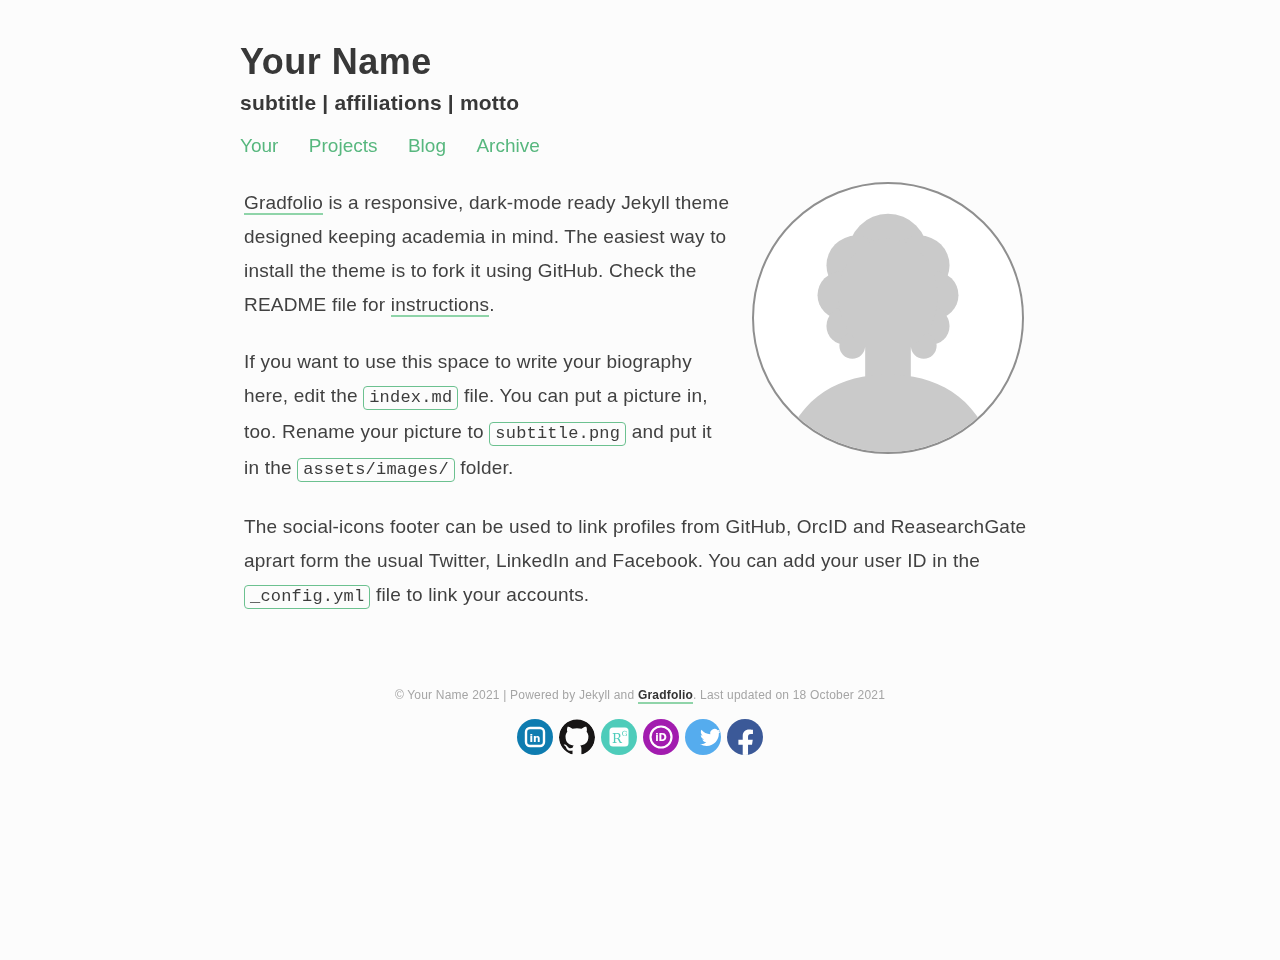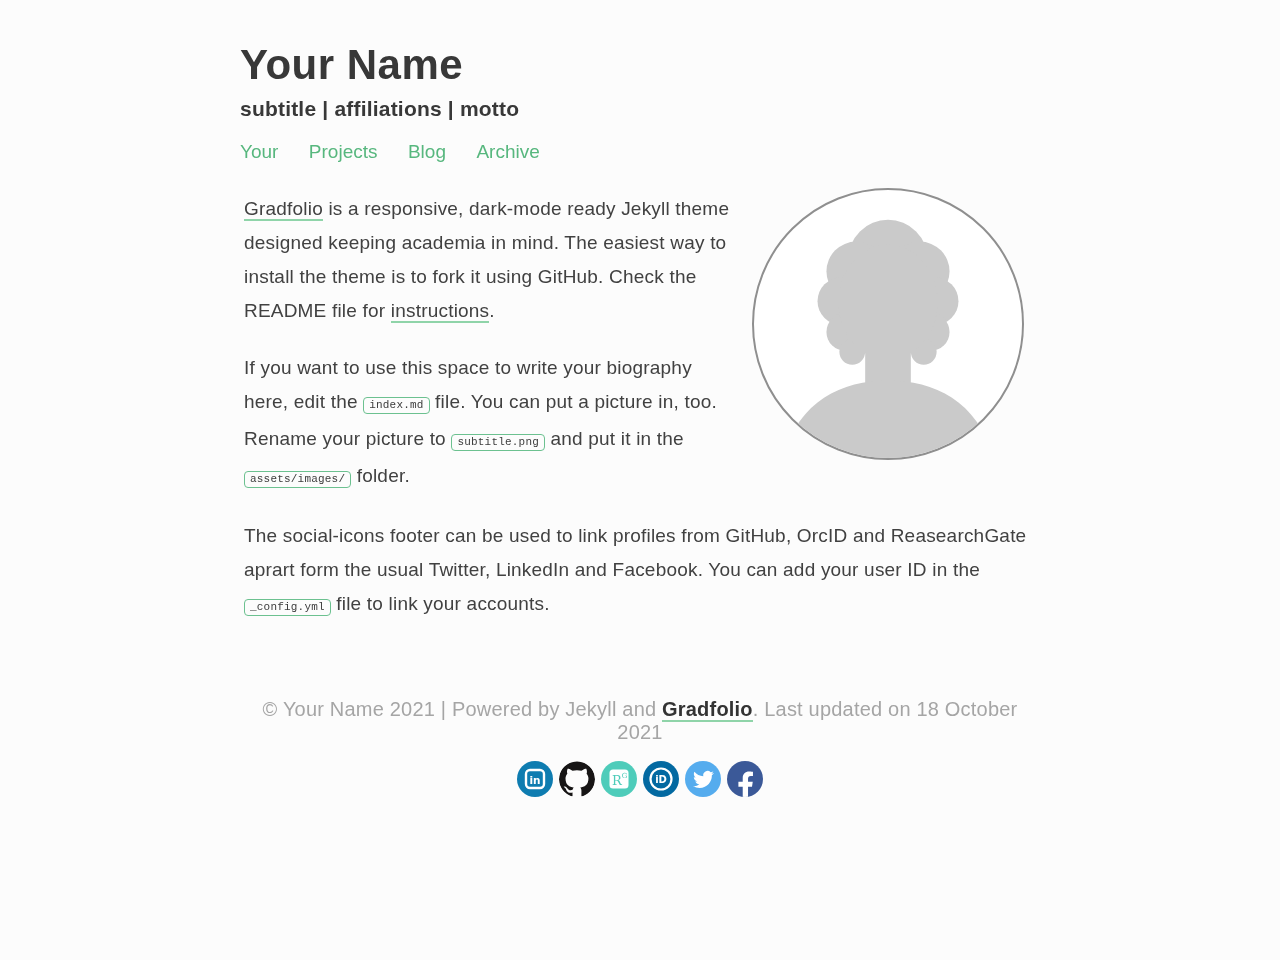--- a/index.html
+++ b/index.html
@@ -10,53 +10,53 @@
   *{box-sizing:border-box;}
   html,body{margin:0;padding:0;}
   body{
     width:1280px;height:960px;background:var(--bg);
     font-family:"Liberation Sans","DejaVu Sans",sans-serif;
     color:var(--text);-webkit-font-smoothing:antialiased;
   }
   .container{width:800px;margin:0 auto;padding-top:44px;}
 
   
-  h1.site-title{margin:0;font-size:42px;line-height:1.0;font-weight:700;color:var(--heading);letter-spacing:.5px;}
+  h1.site-title{margin:0;font-size:36px;line-height:1.0;font-weight:700;color:var(--heading);letter-spacing:.5px;}
   .site-subtitle{margin:11px 0 16px;font-size:21px;line-height:1.1;font-weight:700;color:var(--heading);letter-spacing:.2px;}
   nav.site-nav{margin-top:21px;}
   nav.site-nav a{color:var(--accent);text-decoration:none;font-size:19px;margin-right:26px;cursor:pointer;}
 
   
   main{margin-top:29px;}
   .avatar-wrap{
     float:right;width:272px;height:272px;margin:-4px 16px 18px 22px;
     border:2px solid var(--avatar-ring);border-radius:50%;
     background:var(--paper);overflow:hidden;
   }
   .avatar-wrap svg{display:block;width:100%;height:100%;}
   p.body-par{margin:0 4px 23px;font-size:19px;line-height:34px;letter-spacing:.2px;}
   a.inline-link{
     color:inherit;text-decoration:none;cursor:pointer;
     border-bottom:2px solid var(--accent-light);
   }
   code.inline-code{
     font-family:"Liberation Mono","DejaVu Sans Mono",monospace;
-    font-size:11px;color:#3c3c3c;background:var(--bg);
+    font-size:17px;color:#3c3c3c;background:var(--bg);
     border:1px solid var(--code-border);border-radius:4px;
     padding:1px 5px 2px;white-space:nowrap;
   }
 
   
   footer{clear:both;padding-top:51px;text-align:center;}
-  .footer-credit{color:var(--muted);font-size:20px;letter-spacing:.2px;}
+  .footer-credit{color:var(--muted);font-size:12px;letter-spacing:.2px;}
   .footer-credit .inline-link{color:#333333;font-weight:600;}
   .social-row{margin-top:17px;display:flex;justify-content:center;gap:6px;}
   .badge{
     width:36px;height:36px;border-radius:50%;position:relative;overflow:hidden;
-    display:flex;align-items:center;justify-content:center;cursor:pointer;flex:0 0 auto;
+    display:flex;align-items:center;justify-content:flex-end;cursor:pointer;flex:0 0 auto;
   }
   .badge svg{display:block;}
   .badge-fb svg{position:absolute;bottom:-2px;left:50%;transform:translateX(-46%);}
 </style>
 </head>
 <body>
 
 <div class="container">
 
   <header>
@@ -114,21 +114,21 @@
       </a>
 
       <a class="badge" aria-label="ResearchGate" style="background-color: rgb(78, 204, 186); color: rgb(78, 204, 186);">
         <svg viewBox="0 0 36 36" width="36" height="36">
           <rect x="8.5" y="8.5" width="19" height="19" rx="3.5" fill="#ffffff"></rect>
           <text x="16" y="24" font-size="13" fill="currentColor" text-anchor="middle" font-family="DejaVu Serif, serif">R</text>
           <text x="23.5" y="16.5" font-size="7" fill="currentColor" text-anchor="middle" font-family="DejaVu Serif, serif">G</text>
         </svg>
       </a>
 
-      <a class="badge" aria-label="ORCID" style="background-color: #0369a1; color: rgb(255, 255, 255);">
+      <a class="badge" aria-label="ORCID" style="background-color: #a21caf; color: rgb(255, 255, 255);">
         <svg viewBox="0 0 36 36" width="36" height="36">
           <circle cx="18" cy="18" r="10.5" fill="none" stroke="currentColor" stroke-width="2.2"></circle>
           <text x="18" y="22" font-size="10" font-weight="bold" fill="currentColor" text-anchor="middle" font-family="DejaVu Sans, sans-serif">iD</text>
         </svg>
       </a>
 
       <a class="badge" aria-label="Twitter" style="background-color: rgb(85, 172, 238); color: rgb(255, 255, 255);">
         <svg viewBox="0 0 24 24" width="21" height="21">
           <path fill="currentColor" d="M23.953 4.57a10 10 0 01-2.825.775 4.958 4.958 0 002.163-2.723c-.951.555-2.005.959-3.127 1.184a4.92 4.92 0 00-8.384 4.482C7.69 8.095 4.067 6.13 1.64 3.162a4.822 4.822 0 00-.666 2.475c0 1.71.87 3.213 2.188 4.096a4.904 4.904 0 01-2.228-.616v.06a4.923 4.923 0 003.946 4.827 4.996 4.996 0 01-2.212.085 4.936 4.936 0 004.604 3.417 9.867 9.867 0 01-6.102 2.105c-.39 0-.779-.023-1.17-.067a13.995 13.995 0 007.557 2.209c9.053 0 13.998-7.496 13.998-13.985 0-.21 0-.42-.015-.63A9.935 9.935 0 0024 4.59z"></path>
         </svg>

